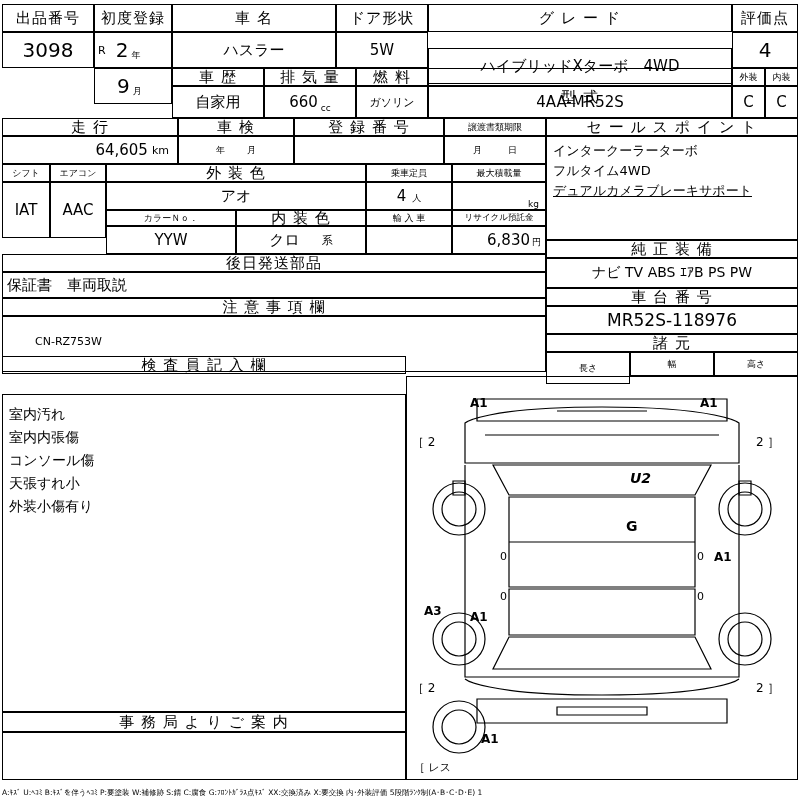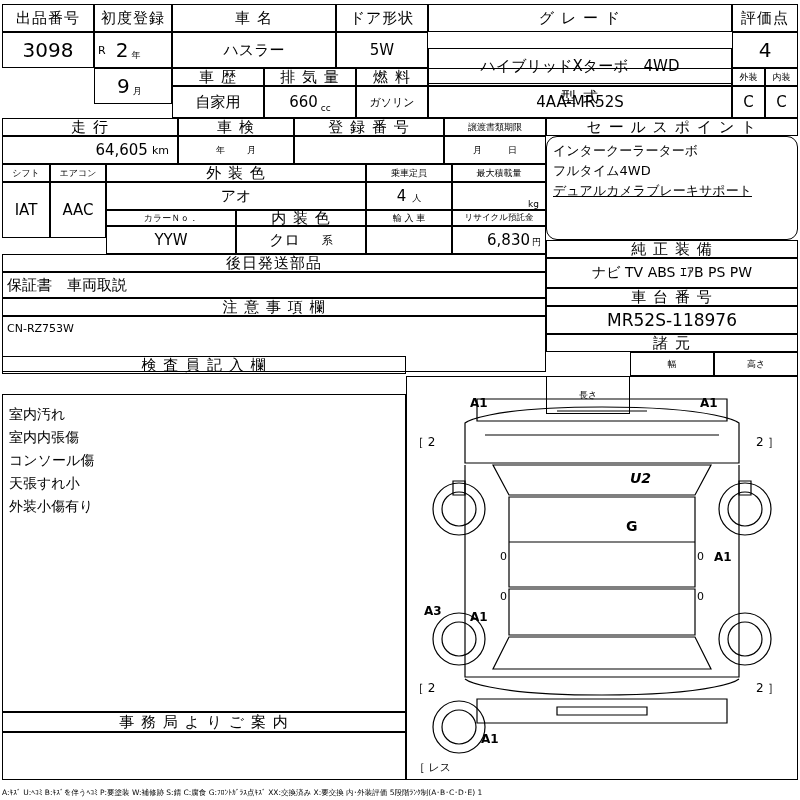--- a/index.html
+++ b/index.html
@@ -232,27 +232,27 @@
     <div class="lbl" style="height:100%;">後日発送部品</div>
   </div>
   <div class="box" style="left:2px;top:272px;width:544px;height:26px;">
     <div class="val med left" style="height:100%;">保証書　車両取説</div>
   </div>
 
   <div class="box" style="left:2px;top:298px;width:544px;height:18px;">
     <div class="lbl" style="height:100%;">注 意 事 項 欄</div>
   </div>
   <div class="box" style="left:2px;top:316px;width:544px;height:56px;">
-    <div class="sm left" style="height:100%;display:flex;align-items:flex-start;padding-top:5px;">CN-RZ753W</div>
+    <div class="sm left" style="height:100%;display:flex;align-items:flex-start;padding-top:18px;margin-left:28px;">CN-RZ753W</div>
   </div>
 
   <div class="box" style="left:546px;top:118px;width:252px;height:18px;">
     <div class="lbl" style="height:100%;">セ ー ル ス ポ イ ン ト</div>
   </div>
-  <div class="box" style="left:546px;top:136px;width:252px;height:104px;border-radius:11px;">
+  <div class="box" style="left:546px;top:136px;width:252px;height:104px;">
     <div style="padding:4px 0 0 6px;">
       <div class="sm" style="font-size:13px;line-height:1.55;">インタークーラーターボ</div>
       <div class="sm" style="font-size:13px;line-height:1.55;">フルタイム4WD</div>
       <div class="sm" style="font-size:13px;line-height:1.55;text-decoration:underline;">デュアルカメラブレーキサポート</div>
     </div>
   </div>
   <div class="box" style="left:546px;top:240px;width:252px;height:18px;">
     <div class="lbl" style="height:100%;">純 正 装 備</div>
   </div>
   <div class="box" style="left:546px;top:258px;width:252px;height:30px;">
@@ -260,21 +260,21 @@
   </div>
   <div class="box" style="left:546px;top:288px;width:252px;height:18px;">
     <div class="lbl" style="height:100%;">車 台 番 号</div>
   </div>
   <div class="box" style="left:546px;top:306px;width:252px;height:28px;">
     <div class="val" style="height:100%;font-size:17px;">MR52S-118976</div>
   </div>
   <div class="box" style="left:546px;top:334px;width:252px;height:18px;">
     <div class="lbl" style="height:100%;">諸 元</div>
   </div>
-  <div class="box" style="left:546px;top:352px;width:84px;height:38px;margin-top:24px;">
+  <div class="box" style="left:546px;top:352px;width:84px;height:32px;">
     <div class="lbl" style="height:100%;font-size:9px;letter-spacing:0;">長さ</div>
   </div>
   <div class="box" style="left:630px;top:352px;width:84px;height:24px;">
     <div class="lbl" style="height:100%;font-size:9px;letter-spacing:0;">幅</div>
   </div>
   <div class="box" style="left:714px;top:352px;width:84px;height:24px;">
     <div class="lbl" style="height:100%;font-size:9px;letter-spacing:0;">高さ</div>
   </div>
 
   <div class="box" style="left:2px;top:356px;width:404px;height:18px;">

